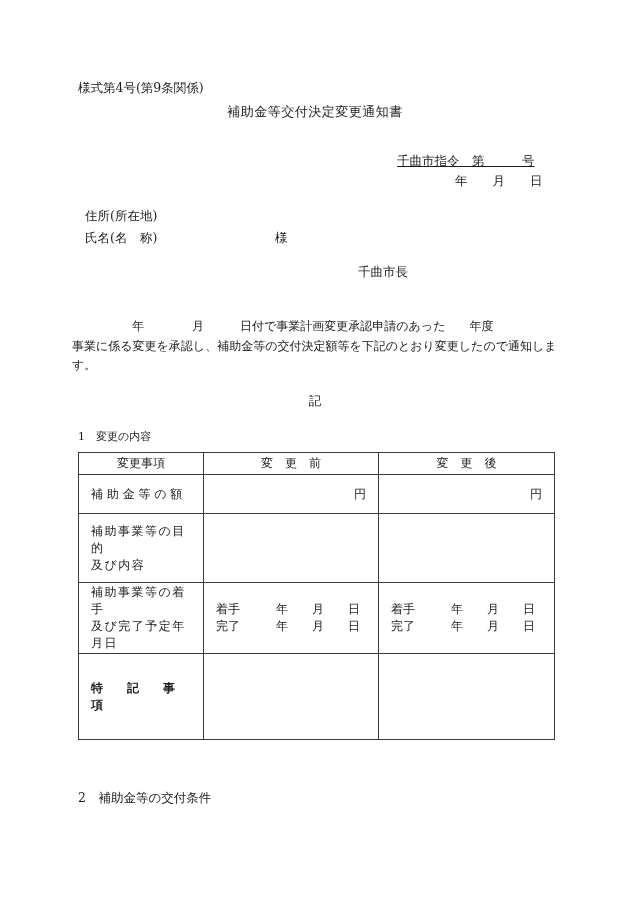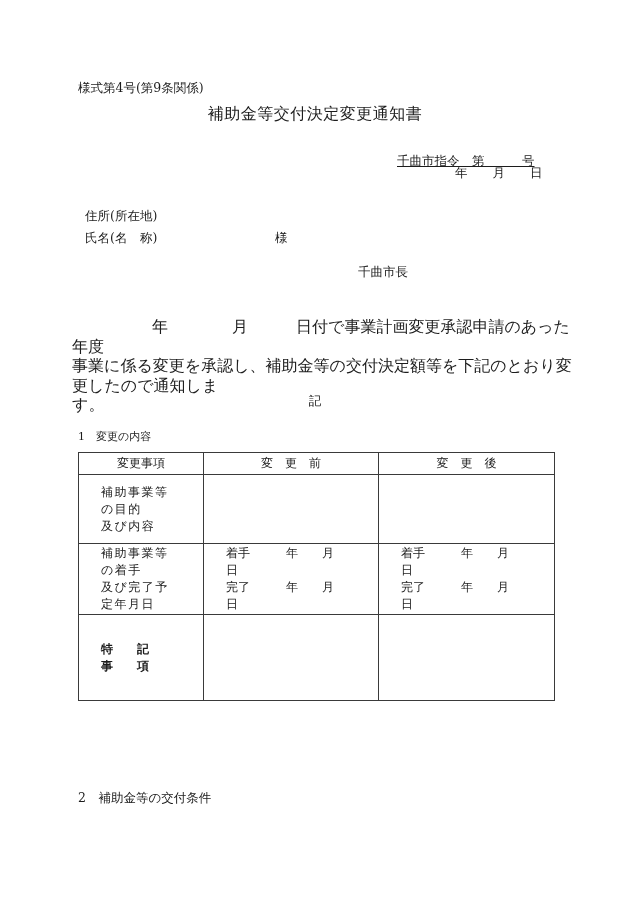--- a/index.html
+++ b/index.html
@@ -10,39 +10,39 @@
     background:#ffffff;
     color:#1c1c1c;
     font-family:"DejaVu Serif","Liberation Serif",serif;
     font-size:12.5px;
     line-height:1.5;
     overflow:hidden;
   }
   .abs { position:absolute; white-space:nowrap; }
   .center { left:0; width:100%; text-align:center; }
   .preline { white-space:pre-line; }
-  .doc-title { font-size:16px; letter-spacing:0.5px; }
+  .doc-title { font-size:13px; letter-spacing:0.5px; }
   .body-text {
-    font-size:16px;
+    font-size:12px;
     line-height:19.5px;
     white-space:pre-line;
     width:500px;
   }
   table.change-table {
     position:absolute;
     left:78px; top:452px;
     border-collapse:collapse;
     table-layout:fixed;
     width:476px;
     font-size:12px;
     line-height:17px;
   }
   table.change-table td {
     border:1px solid #3a3a3a;
-    padding:1px 22px;
+    padding:1px 12px;
     vertical-align:middle;
     overflow:hidden;
   }
   td.hdr { text-align:center; height:19px; }
   td.label-cell { text-align:left; }
   td.label-spread { letter-spacing:1.5px; }
   td.yen-cell { vertical-align:bottom; text-align:right; padding-right:8px; padding-bottom:4px; }
   td.date-cell { vertical-align:middle; white-space:pre-line; }
   .r1 td { height:36px; }
   .r2 td { height:72px; }
@@ -54,21 +54,21 @@
 <body>
 
 <div class="page">
 
   <div class="abs" style="left:78px; top:79px;">様式第4号(第9条関係)</div>
 
   <div class="abs center doc-title" style="top:102px;">補助金等交付決定変更通知書</div>
 
   <div class="abs" style="left:397px; top:152px;text-decoration:underline;">千曲市指令　第　　　号</div>
 
-  <div class="abs" style="left:455px; top:164px;">年　　月　　日</div>
+  <div class="abs" style="left:455px; top:172px;">年　　月　　日</div>
 
   <div class="abs" style="left:85px; top:207px;">住所(所在地)</div>
 
   <div class="abs" style="left:85px; top:229px;">氏名(名　称)</div>
 
   <div class="abs" style="left:275px; top:229px;">様</div>
 
   <div class="abs" style="left:358px; top:263px;">千曲市長</div>
 
   <div class="abs body-text" style="left:72px; top:317px;">　　　　　年　　　　月　　　日付で事業計画変更承認申請のあった　　年度
@@ -84,20 +84,25 @@
       <col style="width:125px;">
       <col style="width:175px;">
       <col style="width:176px;">
     </colgroup>
     <tbody>
         <tr>
       <td class="hdr">変更事項</td>
       <td class="hdr">変　更　前</td>
       <td class="hdr">変　更　後</td>
     </tr>
+    <tr class="r1">
+      <td class="label-cell">補  助  金  等  の  額</td>
+      <td class="yen-cell">円</td>
+      <td class="yen-cell">円</td>
+    </tr>
     <tr class="r3">
       <td class="label-cell label-spread preline">補助事業等の目的
 及び内容</td>
       <td></td>
       <td></td>
     </tr>
     <tr class="r4">
       <td class="label-cell label-spread preline">補助事業等の着手
 及び完了予定年月日</td>
       <td class="date-cell">着手　　　年　　月　　日

